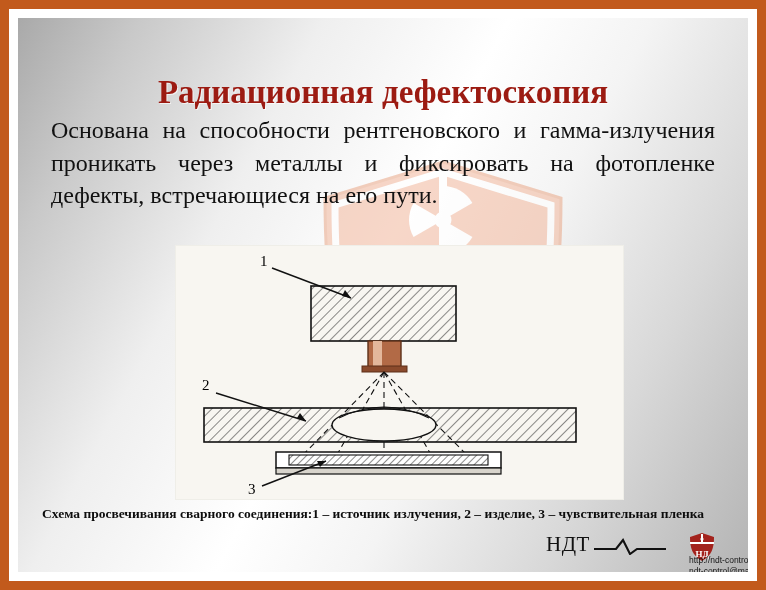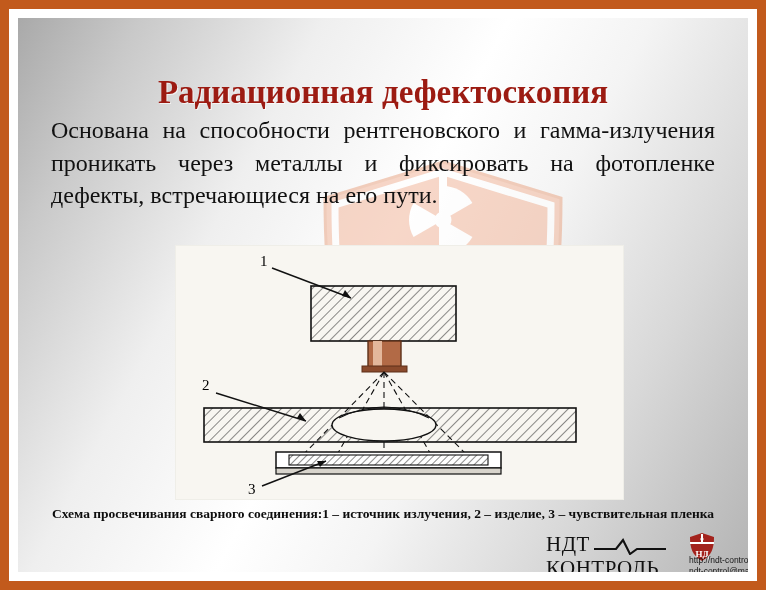--- a/index.html
+++ b/index.html
@@ -87,21 +87,20 @@
     border: 1px solid #efeee8;
   }
   #figure svg { display: block; }
 
   
   #caption {
     position: absolute;
     left: 24px;
     right: 24px;
     top: 487px;
-    text-align: center;
     font-family: "Liberation Serif", serif;
     font-weight: bold;
     font-size: 13.5px;
     line-height: 1.3;
     color: #0d0d0d;
   }
 
   
   #logo {
     position: absolute;
@@ -221,21 +220,20 @@
         <polygon points="150,215 141,215 144,221" fill="#111111"></polygon>
         <text x="72" y="248" font-family="Liberation Serif, serif" font-size="15">3</text>
       </svg>
     </div>
 
     <div id="caption">Схема просвечивания сварного соединения:1 – источник излучения, 2 – изделие, 3 – чувствительная пленка</div>
 
     <div id="logo">
       <div id="logo-word">
         <div>НДТ</div>
-        <div>КОНТРОЛЬ</div>
       </div>
       <svg id="logo-wave" width="72" height="18" viewBox="0 0 72 18" xmlns="http://www.w3.org/2000/svg">
         <path d="M0 12 H22 L29 3 L36 17 L43 12 H72" fill="none" stroke="#111111" stroke-width="2.1"></path>
       </svg>
       <svg id="logo-shield" width="26" height="30" viewBox="0 0 26 30" xmlns="http://www.w3.org/2000/svg">
         <path d="M13 1 L25 5 C25 16 23 23 13 29 C3 23 1 16 1 5 Z" fill="#a3231d"></path>
         <rect x="1" y="10" width="24" height="2" fill="#ffffff"></rect>
         <rect x="12" y="2" width="2" height="10" fill="#ffffff"></rect>
         <g transform="translate(13,7)" fill="#ffffff">
           <circle cx="0" cy="0" r="1.6"></circle>

